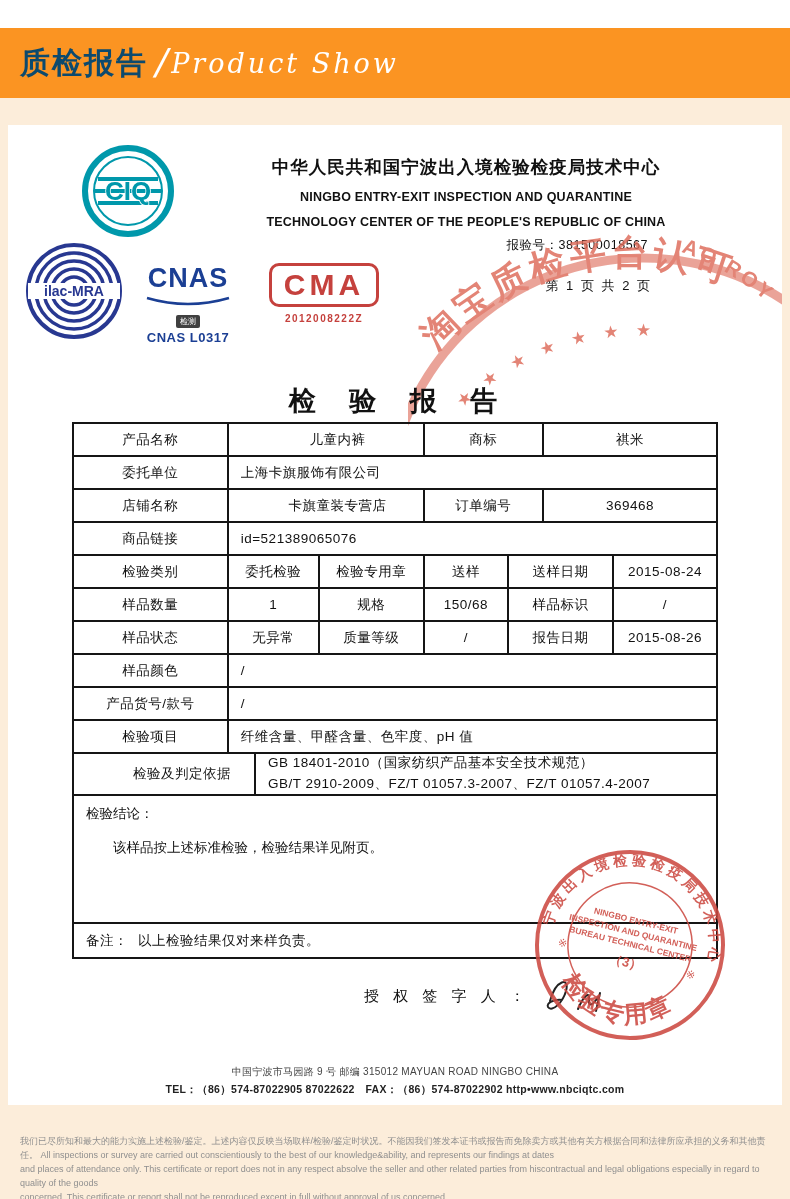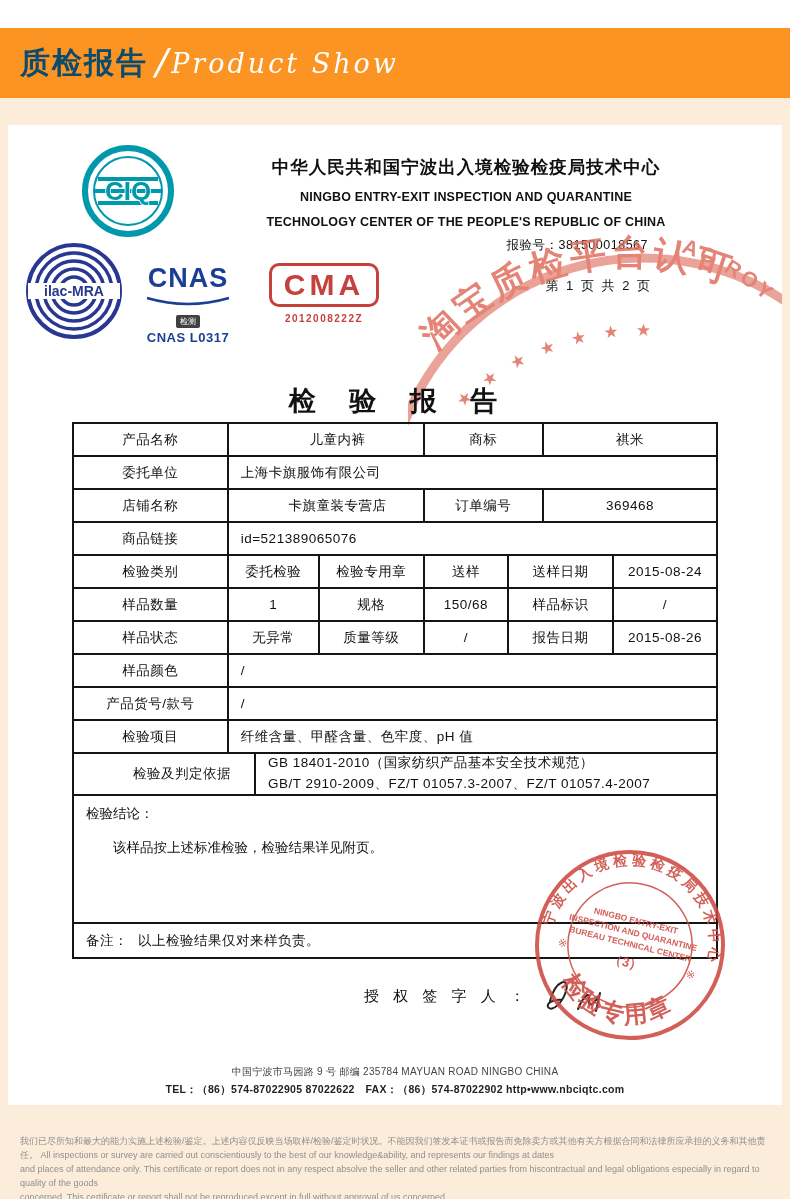--- a/index.html
+++ b/index.html
@@ -253,21 +253,21 @@
           <text x="34" y="120" text-anchor="middle" font-size="11">※</text>
           <text x="166" y="120" text-anchor="middle" font-size="11">※</text>
           <text font-size="24" font-weight="bold" letter-spacing="2">
             <textPath href="#sealBottom" startOffset="50%" text-anchor="middle">检验专用章</textPath>
           </text>
         </g>
       </svg>
     </div>
 
     <div class="doc-footer">
-      <div class="footer-address">中国宁波市马园路 9 号  邮编  235784 MAYUAN ROAD NINGBO CHINA</div>
+      <div class="footer-address">中国宁波市马园路 9 号  邮编  315012 MAYUAN ROAD NINGBO CHINA</div>
       <div class="footer-contact">TEL：（86）574-87022905 87022622　FAX：（86）574-87022902 http•www.nbciqtc.com</div>
     </div>
 
   </div>
 
   <div class="disclaimer">
     <div>我们已尽所知和最大的能力实施上述检验/鉴定。上述内容仅反映当场取样/检验/鉴定时状况。不能因我们签发本证书或报告而免除卖方或其他有关方根据合同和法律所应承担的义务和其他责任。 All inspections or survey are carried out conscientiously to the best of our knowledge&amp;ability, and represents our findings at dates</div>
     <div>and places of attendance only. This certificate or report does not in any respect absolve the seller and other related parties from hiscontractual and legal obligations especially in regard to quality of the goods</div>
     <div>concerned. This certificate or report shall not be reproduced except in full,without approval of us concerned.</div>
   </div>

